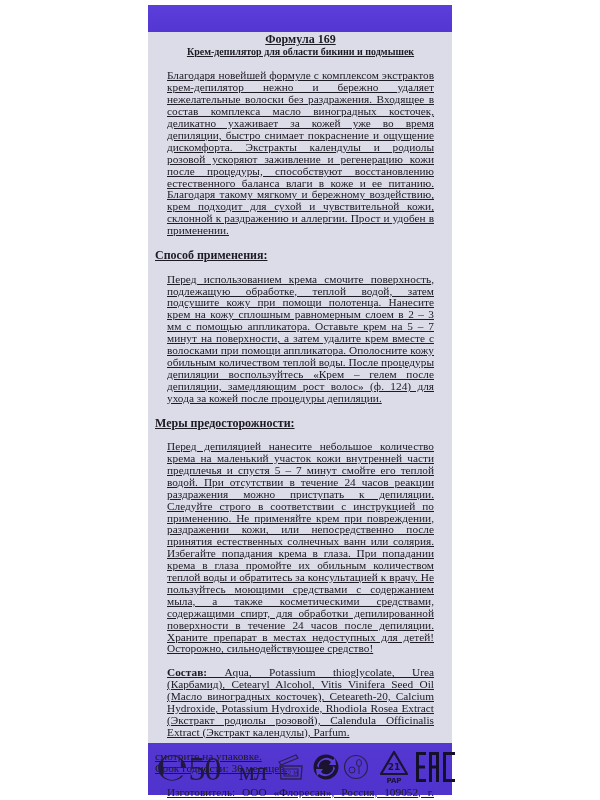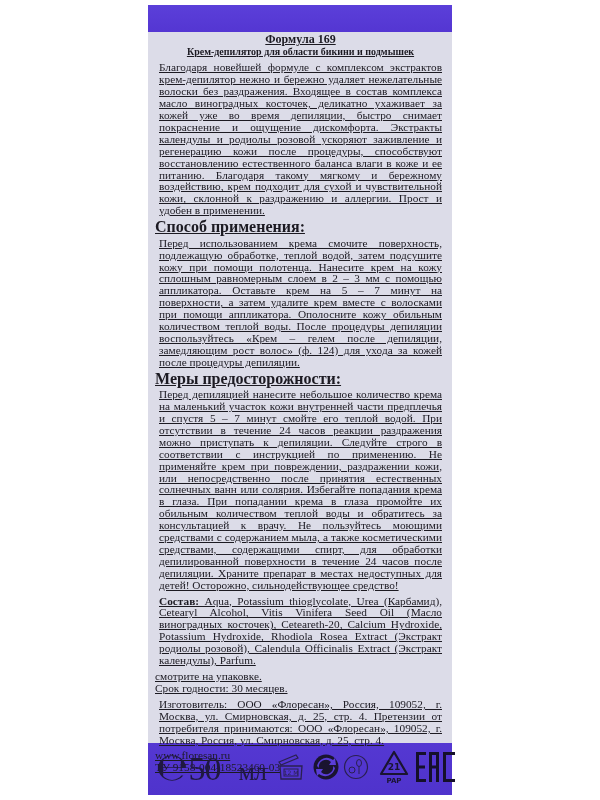--- a/index.html
+++ b/index.html
@@ -21,22 +21,22 @@
     }
     .panel {
       position: absolute; left: 0; top: 27px; width: 304px; height: 711px;
       background: #dcdce8;
       box-sizing: border-box; padding: 1px 6px 0 7px;
       color: #1c1a22; font-size: 11.3px; line-height: 11.9px; text-decoration: underline;
     }
     .center { text-align: center; font-weight: bold; }
     .title { font-size: 12px; line-height: 13px; }
     .subtitle { font-size: 10px; line-height: 12.4px; }
-    p { margin: 4px; text-align: justify; text-align-last: left; }
-    .h { font-weight: bold; font-size: 16px; line-height: 12.5px; margin: 0; }
+    p { margin: 12px; text-align: justify; text-align-last: left; }
+    .h { font-weight: bold; font-size: 12px; line-height: 12.5px; margin: 0; }
     b { font-weight: bold; }
     .icons {
       position: absolute; left: 0; top: 740px; width: 304px; height: 48px;
       display: flex; align-items: center; padding-left: 8px; box-sizing: border-box;
       color: #1c1636;
     }
     .volume { font-size: 34px; line-height: 34px; letter-spacing: -1px; color: #1f1840; display: flex; align-items: baseline; }
     .volume .e { font-size: 38px; font-family: "DejaVu Sans", sans-serif; font-weight: 200; margin-right: 1px; }
     .volume .unit { font-size: 26px; margin-left: 18px; }
     .ico { display: inline-block; margin-left: 6px; }

